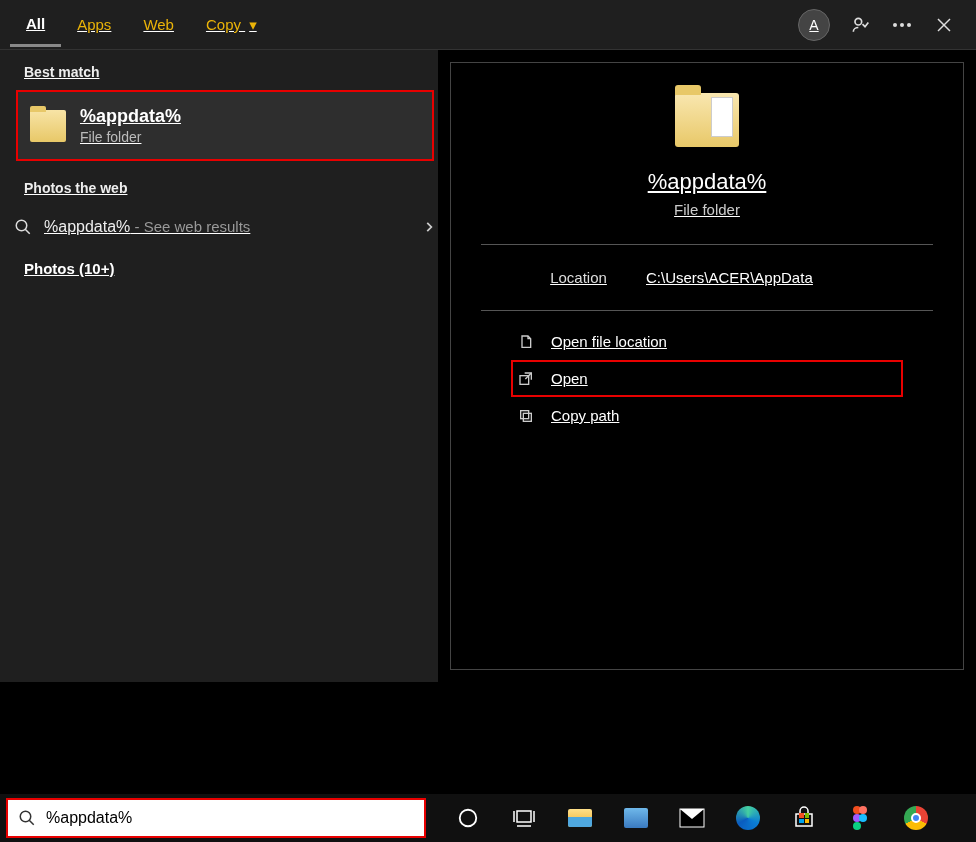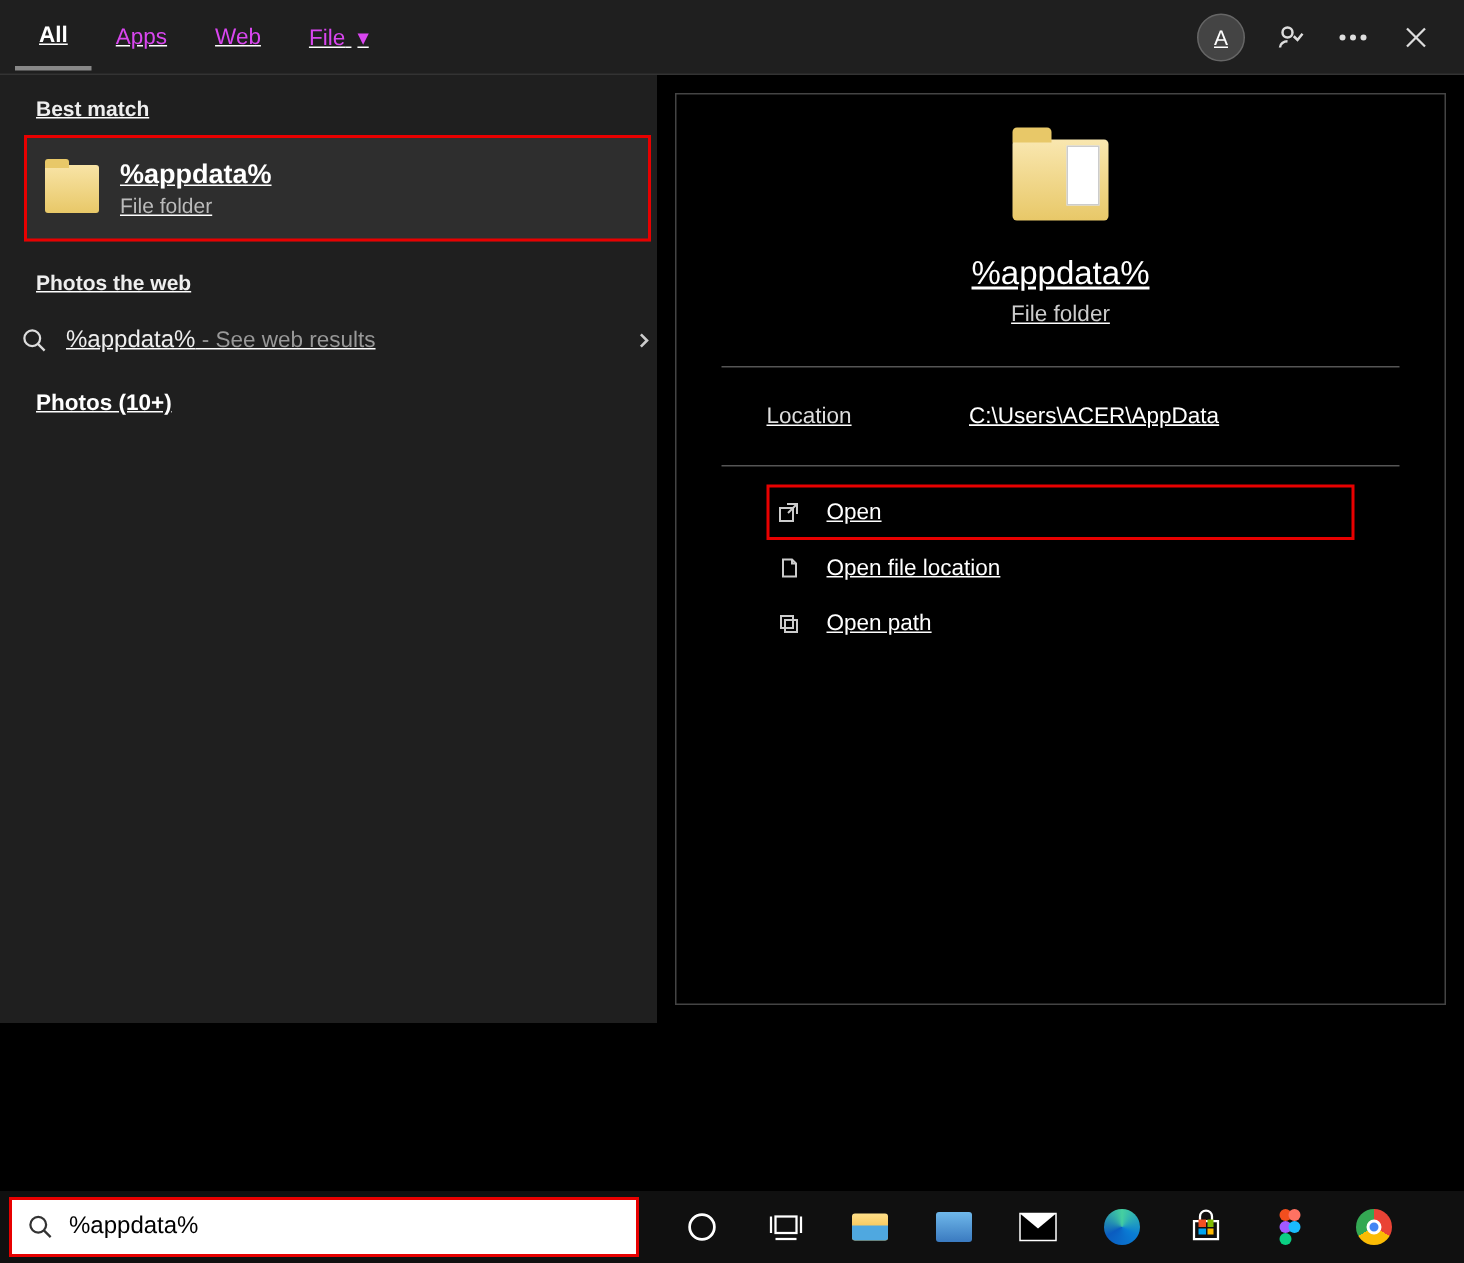--- a/index.html
+++ b/index.html
@@ -23,21 +23,21 @@
   }
   .top-tabs {
     display: flex;
     align-items: center;
     height: 50px;
     padding: 0 10px;
     border-bottom: 1px solid #333;
   }
   .tab {
     padding: 12px 16px;
-    color: #d946ef;
+    color: #eab308;
     font-size: 15px;
     cursor: pointer;
   }
   .tab.active {
     color: #fff;
     font-weight: 600;
     border-bottom: 3px solid #888;
   }
   .top-right {
     margin-left: auto;
@@ -182,20 +182,21 @@
     font-size: 15px;
     color: #ccc;
     margin-top: 6px;
   }
   .location-row {
     display: flex;
     padding: 24px 30px;
     border-bottom: 1px solid #555;
     margin: 0 30px;
     font-size: 15px;
+    text-align: center;
   }
   .location-label {
     color: #ddd;
     width: 135px;
   }
   .location-path {
     color: #fff;
     text-decoration: underline;
   }
   .actions {
@@ -266,21 +267,21 @@
 </style>
 </head>
 <body>
 
 <div class="search-panel">
   <div class="top-tabs">
     <div class="tab active">All</div>
     <div class="tab">Apps</div>
     <div class="tab">Web</div>
     <div class="tab">
-      <span>File</span>
+      <span>Copy</span>
       <span style="margin-left:4px;">▾</span>
     </div>
     <div class="top-right">
       <div class="avatar">A</div>
       <div class="icon-btn">
         <svg width="20" height="20" viewBox="0 0 24 24" fill="none" stroke="currentColor" stroke-width="2">
             <circle cx="10" cy="8" r="4"></circle>
             <path d="M4 20c0-3 3-5 6-5"></path>
             <path d="M15 11l3 3 4-5"></path>
           </svg>
@@ -338,47 +339,47 @@
         <div class="preview-header">
           <div class="folder-icon-big"></div>
           <div class="preview-title">%appdata%</div>
           <div class="preview-sub">File folder</div>
         </div>
         <div class="location-row">
           <div class="location-label">Location</div>
           <div class="location-path">C:\Users\ACER\AppData</div>
         </div>
         <div class="actions">
+          <div class="action-row">
+            <span class="aicon">
+              <svg width="16" height="16" viewBox="0 0 24 24" fill="none" stroke="currentColor" stroke-width="2">
+                  <path d="M6 3h9l4 4v13H6z"></path>
+                  <polyline points="15 3 15 7 19 7"></polyline>
+                </svg>
+            </span>
+            <span>Open file location</span>
+          </div>
           <div class="action-row highlight">
             <span class="aicon">
               <svg width="16" height="16" viewBox="0 0 24 24" fill="none" stroke="currentColor" stroke-width="2">
                   <rect x="3" y="7" width="13" height="13"></rect>
                   <polyline points="10 3 20 3 20 13"></polyline>
                   <line x1="20" y1="3" x2="11" y2="12"></line>
                 </svg>
             </span>
             <span>Open</span>
           </div>
           <div class="action-row">
             <span class="aicon">
               <svg width="16" height="16" viewBox="0 0 24 24" fill="none" stroke="currentColor" stroke-width="2">
-                  <path d="M6 3h9l4 4v13H6z"></path>
-                  <polyline points="15 3 15 7 19 7"></polyline>
-                </svg>
-            </span>
-            <span>Open file location</span>
-          </div>
-          <div class="action-row">
-            <span class="aicon">
-              <svg width="16" height="16" viewBox="0 0 24 24" fill="none" stroke="currentColor" stroke-width="2">
                   <rect x="8" y="8" width="12" height="12"></rect>
                   <rect x="4" y="4" width="12" height="12"></rect>
                 </svg>
             </span>
-            <span>Open path</span>
+            <span>Copy path</span>
           </div>
         </div>
       </div>
     </div>
   </div>
 </div>
 
 <div class="taskbar">
   <div class="search-box">
     <span>

